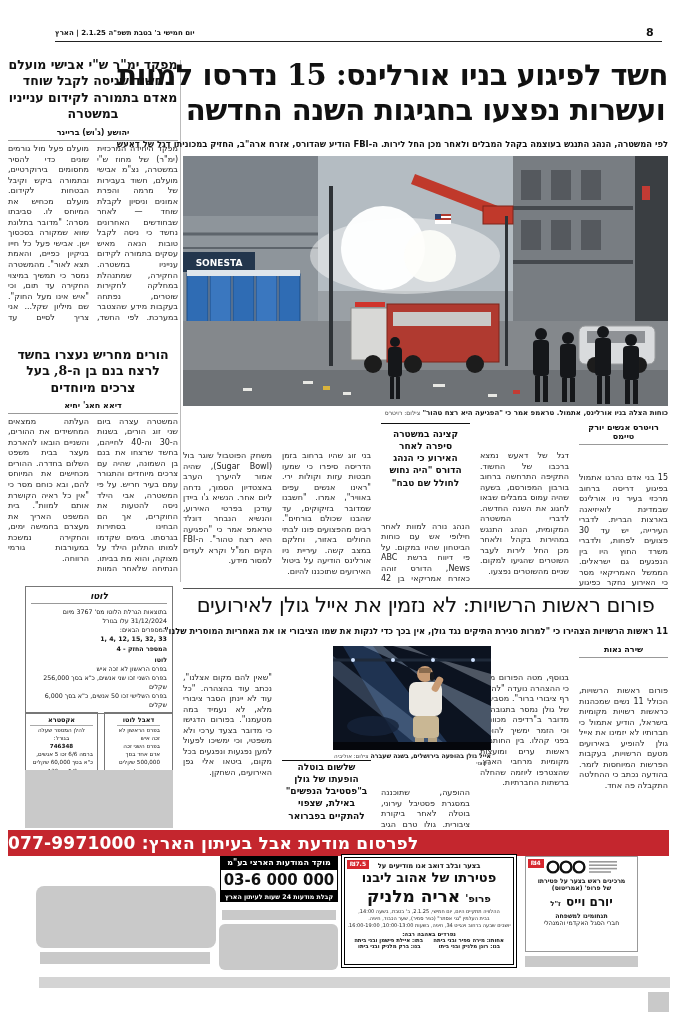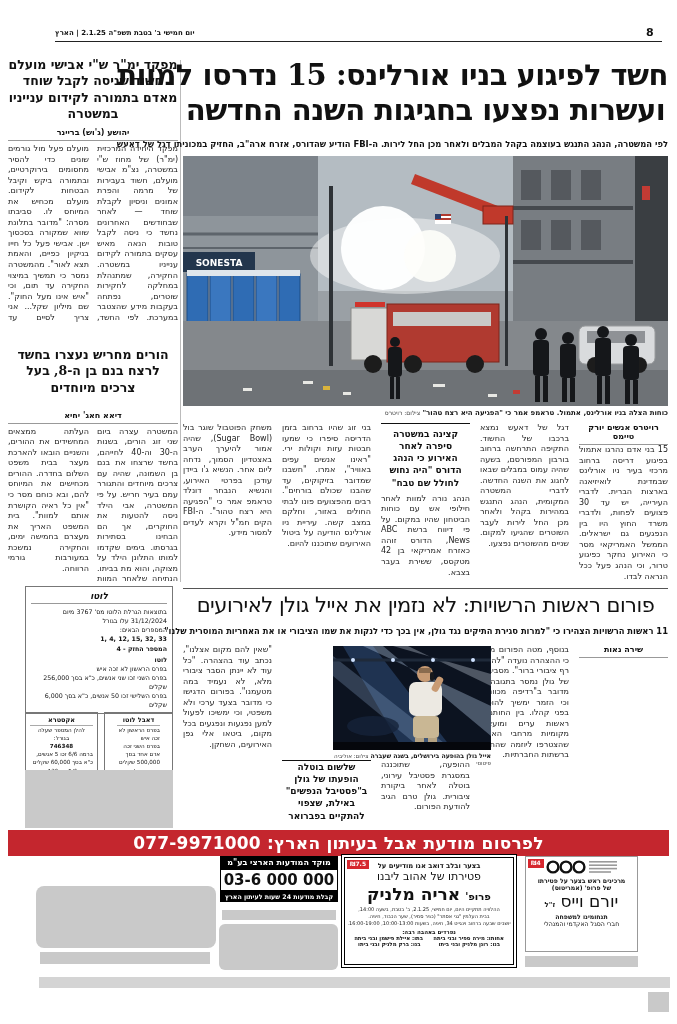--- a/index.html
+++ b/index.html
@@ -1,21 +1,21 @@
 <!DOCTYPE html>
 <html lang="he" dir="rtl"><head>
 <meta charset="utf-8">
 <style>
   html,body{margin:0;padding:0;background:#e9e9e7;}
   .page{position:relative;width:677px;height:1024px;background:#ffffff;margin:0 auto;
         font-family:"DejaVu Sans",sans-serif;color:#111;direction:rtl;overflow:hidden;}
   .abs{position:absolute;}
   .serif{font-family:"DejaVu Serif","DejaVu Sans",serif;}
   .c{text-align:center;}
-  .body-txt{font-size:8px;line-height:1.32;color:#1a1a1a;text-align:justify;overflow:hidden;}
+  .body-txt{font-size:8px;line-height:1.32;color:#1a1a1a;text-align:justify;overflow:hidden;margin-top:28px;}
   .hairline{border-top:1px solid #222;}
   .byline{font-size:8px;font-weight:bold;text-align:center;padding:2px 0 3px;}
   .kicker-rule{border-top:1.5px solid #111;}
   .col{overflow:hidden;}
   .greybox{background:#c9c9c9;}
   .adtag{position:absolute;top:2px;left:2px;background:#d6272e;color:#fff;font-size:6px;
          font-weight:bold;padding:1px 3px;line-height:1.1;}
   .lotto-line{font-size:6.3px;line-height:1.45;}
   .tiny{font-size:5px;line-height:1.4;color:#222;}
   svg{display:block;}
@@ -30,21 +30,21 @@
   <div class="abs hairline" style="left:55px;top:41px;width:607px"></div>
 
   <div class="abs" style="left:8px;top:57px;width:170px">
     <div class="serif c" style="font-size:12.5px;font-weight:bold;line-height:1.3">מפקד ימ"ר ש"י אבישי מועלם חשוד שניסה לקבל שוחד מאדם בתמורה לקידום ענייניו במשטרה</div>
     <div class="byline" style="margin-top:4px;border-bottom:0.5px solid #999">יהושע (ג'וש) בריינר</div>
     <div class="body-txt" style="margin-top:3px;height:180px;column-count:2;column-gap:8px">מפקד היחידה המרכזית (ימ"ר) של מחוז ש"י במשטרה, נצ"מ אבישי מועלם, חשוד בעבירות של מרמה והפרת אמונים וניסיון לקבלת שוחד — לאחר שבחודשים האחרונים נחשד כי ניסה לקבל טובות הנאה מאיש עסקים בתמורה לקידום ענייניו במשטרה. החקירה, שמתנהלת במחלקה לחקירות שוטרים, נפתחה בעקבות מידע שהצטבר במערכת. לפי החשד, מועלם פעל מול גורמים שונים כדי להסיר מחסומים בירוקרטיים, ובתמורה ביקש וקיבל הבטחות לקידום. מועלם מכחיש את המיוחס לו. סביבתו מסרה: "מדובר בתלונת שווא שמקורה בסכסוך ישן. אבישי פעל כל חייו בניקיון כפיים, והאמת תצא לאור". מהמשטרה נמסר כי תמשיך במיצוי החקירה עד תום, וכי "איש אינו מעל החוק". שם מיליון שקל... אני צריך לסיים עד שתסתיים החקירה העבירה.</div>
   </div>
 
   <div class="abs" style="left:8px;top:347px;width:170px">
     <div class="serif c" style="font-size:12.5px;font-weight:bold;line-height:1.3">הורים מחריש נעצרו בחשד לרצח בנם בן ה-8, בעל צרכים מיוחדים</div>
-    <div class="byline" style="margin-top:13px;border-bottom:0.5px solid #999">דיאא חאג' יחיא</div>
+    <div class="byline" style="margin-top:3px;border-bottom:0.5px solid #999">דיאא חאג' יחיא</div>
     <div class="body-txt" style="margin-top:3px;height:178px;column-count:2;column-gap:8px">המשטרה עצרה ביום שני זוג הורים, בשנות ה-30 וה-40 לחייהם, בחשד שרצחו את בנם בן השמונה, שהיה עם צרכים מיוחדים והתגורר עמם בעיר חריש. על פי המשטרה, אבי הילד ניסה להטעות את החוקרים, אך הם הבחינו בסתירות בגרסתו. בימים שקדמו למותו התלונן הילד על מצוקה, והוא מת בביתו. הנתיחה שלאחר המוות העלתה ממצאים המחשידים את ההורים, והשניים הובאו להארכת מעצר בבית משפט השלום בחדרה. ההורים מכחישים את המיוחס להם, ובא כוחם מסר כי "אין כל ראיה הקושרת אותם למוות". בית המשפט האריך את מעצרם בחמישה ימים, והחקירה נמשכת במעורבות גורמי הרווחה.</div>
   </div>
 
   <div class="abs" style="left:180px;top:60px;width:0;height:522px;border-left:0.5px solid #bbb"></div>
 
   <div class="abs serif c" style="left:183px;top:58px;width:485px;font-weight:bold;font-size:29px;
        letter-spacing:-0.5px;line-height:1.2;white-space:nowrap">
     <div>חשד לפיגוע בניו אורלינס: 15 נדרסו למוות</div>
     <div>ועשרות נפצעו בחגיגות השנה החדשה</div>
   </div>
@@ -218,20 +218,21 @@
   <div class="abs greybox" style="left:25px;top:770px;width:148px;height:58px"></div>
 
   <div class="abs" style="left:183px;top:588px;width:485px;border-top:0.5px solid #555"></div>
   <div class="abs serif c" style="left:183px;top:593px;width:485px;font-size:21px;font-weight:normal;
        letter-spacing:-0.5px;white-space:nowrap">פורום ראשות הרשויות: לא נזמין את אייל גולן לאירועים</div>
   <div class="abs c" style="left:183px;top:626px;width:485px;font-size:8.4px;font-weight:bold;white-space:nowrap">11 ראשות הרשויות הצהירו כי "למרות סגירת התיקים נגד גולן, אין בכך כדי לנקות את שמו הציבורי או את האחריות המוסרית שלנו"</div>
 
   <div class="abs" style="left:183px;top:645px;width:485px;height:182px;display:flex;gap:10px">
     <div class="col" style="width:89px">
       <div class="byline" style="border-bottom:0.5px solid #999;padding-top:0">שירה נאות</div>
+      <div class="body-txt">פורום ראשות הרשויות, הכולל 11 נשים שמכהנות כראשות רשויות מקומיות בישראל, הודיע אתמול כי חברותיו לא יזמינו את אייל גולן להופיע באירועים מטעם הרשויות, בעקבות הפרשות המיוחסות לזמר. בהודעה נכתב כי ההחלטה התקבלה פה אחד.</div>
     </div>
     <div class="col" style="width:89px">
       <div class="body-txt">בנוסף, מטה הפורום מסר כי ההצהרה נועדה "להציב רף ציבורי ברור". מסביבתו של גולן נמסר בתגובה כי מדובר ב"רדיפה מכוונת" וכי הזמר ימשיך להופיע בפני קהלו. בין החותמות ראשות ערים ומועצות מקומיות מרחבי הארץ, שהצטרפו ליוזמה שהחלה ברשתות החברתיות.</div>
     </div>
     <div class="col" style="width:89px;padding-top:115px;box-sizing:border-box">
       <div class="body-txt">ההופעה, שתוכננה במסגרת פסטיבל עירוני, בוטלה לאחר ביקורת ציבורית. גולן טרם הגיב להודעת הפורום.</div>
     </div>
     <div class="col" style="width:89px;padding-top:115px;box-sizing:border-box">
       <div class="kicker-rule c" style="font-size:9px;font-weight:bold;line-height:1.35;padding:0 1px 4px">שלשום בוטלה הופעתו של גולן ב"פסטיבל הנפשים" באילת, שצפוי להתקיים בפברואר</div>
 
@@ -267,40 +268,40 @@
       <rect x="0" y="96" width="158" height="8" fill="#05070c"></rect>
       <ellipse cx="40" cy="80" rx="26" ry="10" fill="#15233a" opacity="0.8"></ellipse>
     </svg>
   </div>
   <div class="abs" style="left:333px;top:752px;width:158px;font-size:6.2px;text-align:right">
     <span style="font-weight:bold">אייל גולן בהופעה בירושלים, בשנה שעברה</span>
     <span style="font-size:5.6px;color:#444">צילום: אוליביה פיטוסי</span>
   </div>
 
   <div class="abs" style="left:8px;top:830px;width:661px;height:26px;background:#c4262e;display:flex;
-       align-items:center;justify-content:center">
+       align-items:center;justify-content:flex-end">
     <span style="color:#fff;font-weight:bold;font-size:17px;letter-spacing:0.2px">לפרסום מודעת אבל בעיתון הארץ: 077-9971000</span>
   </div>
 
   <div class="abs greybox" style="left:36px;top:886px;width:180px;height:62px;border-radius:8px"></div>
   <div class="abs greybox" style="left:40px;top:952px;width:170px;height:12px"></div>
 
   <div class="abs" style="left:220px;top:856px;width:118px">
     <div style="background:#000;color:#fff;font-size:8px;font-weight:bold;text-align:center;padding:2px 0">מוקד המודעות הארצי בע"מ</div>
     <div style="border:1px solid #000;font-size:15px;font-weight:bold;text-align:center;padding:1px 0;direction:ltr">03-6 000 000</div>
     <div style="background:#000;color:#fff;font-size:6.3px;font-weight:bold;text-align:center;padding:2px 0">קבלת מודעות 24 שעות לעיתון הארץ</div>
   </div>
   <div class="abs greybox" style="left:222px;top:910px;width:114px;height:10px"></div>
   <div class="abs greybox" style="left:219px;top:924px;width:119px;height:46px;border-radius:6px"></div>
 
   <div class="abs" style="left:341px;top:854px;width:176px;height:114px;border:4px double #000;
        box-sizing:border-box;text-align:center;padding-top:4px;background:#fff">
     <span class="adtag">₪7.5</span>
     <div style="font-size:6.8px;font-weight:bold">בצער ובלב דואב אנו מודיעים על</div>
-    <div style="font-size:11px;font-weight:normal">פטירתו של אהוב ליבנו</div>
+    <div style="font-size:13px;font-weight:bold">פטירתו של אהוב ליבנו</div>
     <div style="margin-top:1px">
       <span style="font-size:10px;font-weight:bold">פרופ'</span>
       <span class="serif" style="font-size:17px;font-weight:bold">אריה מלניק</span>
     </div>
     <div class="tiny" style="margin-top:2px">ההלוויה תתקיים היום, יום חמישי, 2.1.25, ב' בטבת, בשעה 14:00,</div>
     <div class="tiny">בבית העלמין "גני אסתר" (כפר סמיר), שער הכבוד, חיפה.</div>
     <div class="tiny">יושבים שבעה ברחוב וינגייט 34, חיפה, בשעות 10:00-13:00, 16:00-19:00.</div>
     <div style="font-size:5.6px;font-weight:bold;margin-top:2px">נפרדים באהבה רבה:</div>
     <div style="display:flex;justify-content:space-around;font-size:5.4px;font-weight:bold;padding:0 4px">
       <span>אחותו: מירה ספיר ובני ביתה</span>
@@ -328,21 +329,21 @@
       </span>
       <svg width="40" height="14" viewBox="0 0 40 14">
         <circle cx="7" cy="7" r="5.4" fill="none" stroke="#111" stroke-width="2.4"></circle>
         <circle cx="20" cy="7" r="5.4" fill="none" stroke="#111" stroke-width="2.4"></circle>
         <circle cx="33" cy="7" r="5.4" fill="none" stroke="#111" stroke-width="2.4"></circle>
       </svg>
     </div>
     <div style="font-size:6.2px;font-weight:bold;margin-top:3px">מרכינים ראש בצער על פטירתו</div>
     <div style="font-size:6.2px;font-weight:bold">של פרופ' (אמריטוס)</div>
     <div>
-      <span class="serif" style="font-size:17px;font-weight:normal">יורם וייס</span>
+      <span class="serif" style="font-size:12px;font-weight:bold">יורם וייס</span>
       <span style="font-size:7px;font-weight:bold">ז"ל</span>
     </div>
     <div style="font-size:6.2px;font-weight:bold;margin-top:2px">תנחומינו למשפחה</div>
     <div style="font-size:6.2px">חברי הסגל האקדמי והמנהלי</div>
   </div>
   <div class="abs greybox" style="left:525px;top:956px;width:113px;height:11px"></div>
 
   <div class="abs" style="left:39px;top:977px;width:631px;height:11px;background:#d4d4d4"></div>
   <div class="abs greybox" style="left:648px;top:992px;width:21px;height:20px"></div>
 

